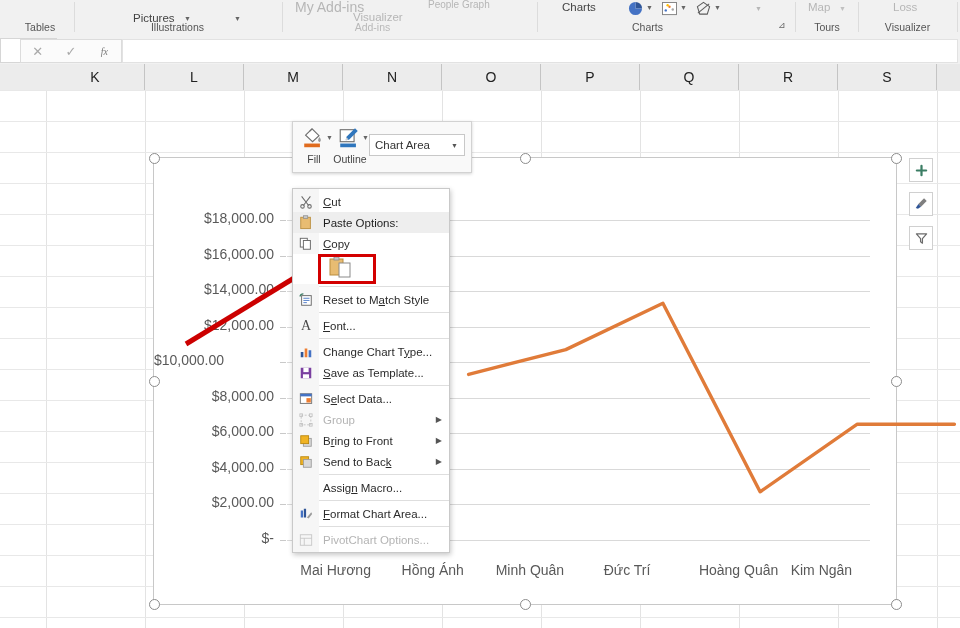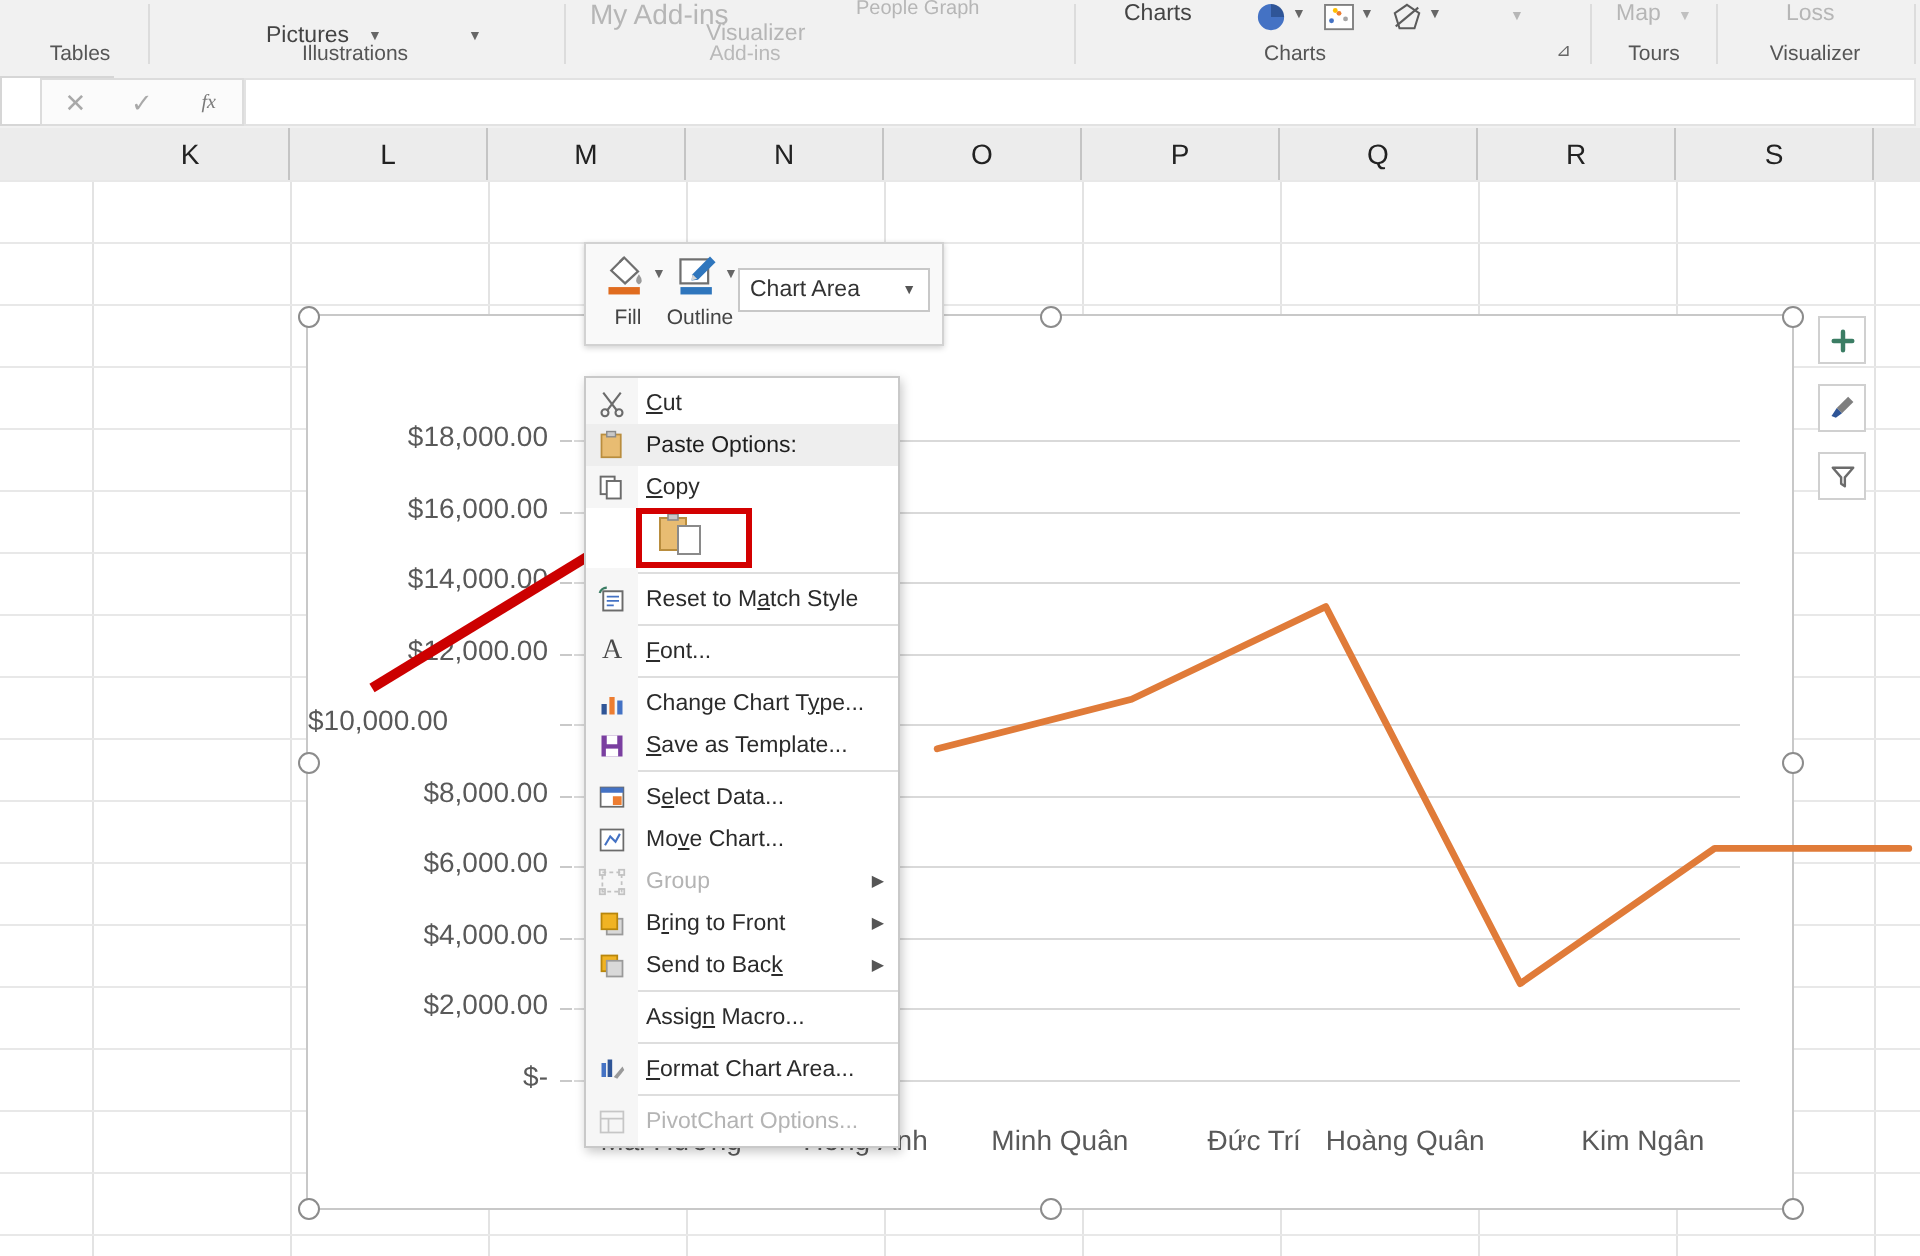--- a/index.html
+++ b/index.html
@@ -334,21 +334,21 @@
         <div class="ytick-label" style="top: 336.444px; left: 0px; width: 120px; right: auto; text-align: right;">$2,000.00</div>
         <div class="ytick-mark" style="left: 126px; top: 346.444px;"></div>
         <div class="ytick-label" style="top: 372px; left: 0px; width: 120px; right: auto; text-align: right;">$-</div>
         <div class="ytick-mark" style="left: 126px; top: 382px;"></div>
       </div>
     <div id="xtick-labels">
         <div class="xlabel" style="left: 133px; width: 97.1667px; top: 404px;">Mai Hương</div>
         <div class="xlabel" style="left: 230.167px; width: 97.1667px; top: 404px;">Hồng Ánh</div>
         <div class="xlabel" style="left: 327.333px; width: 97.1667px; top: 404px;">Minh Quân</div>
         <div class="xlabel" style="left: 424.5px; width: 97.1667px; top: 404px;">Đức Trí</div>
-        <div class="xlabel" style="left: 500px; width: 97.1667px; top: 404px;">Hoàng Quân</div>
+        <div class="xlabel" style="left: 536px; width: 97.1667px; top: 404px;">Hoàng Quân</div>
         <div class="xlabel" style="left: 618.833px; width: 97.1667px; top: 404px;">Kim Ngân</div>
       </div>
   </div>
 
   <div class="handle" style="left:149px;top:153px"></div>
   <div class="handle" style="left:520px;top:153px"></div>
   <div class="handle" style="left:891px;top:153px"></div>
   <div class="handle" style="left:149px;top:376px"></div>
   <div class="handle" style="left:891px;top:376px"></div>
   <div class="handle" style="left:149px;top:599px"></div>
@@ -485,29 +485,20 @@
         <div class="ctx-item">
           <span class="ctx-icon">
             <svg width="14" height="14" viewBox="0 0 16 16">
               <rect x="1.5" y="2" width="13" height="11" fill="#fff" stroke="#6b6b6b" stroke-width="1"></rect>
               <rect x="1.5" y="2" width="13" height="3" fill="#4472c4"></rect>
               <rect x="8.5" y="7" width="5" height="5" fill="#ed7d31"></rect>
             </svg>
           </span>
           <span>S<span class="ctx-u">e</span>lect Data...</span>
         </div>
-        <div class="ctx-item">
-          <span class="ctx-icon">
-            <svg width="14" height="14" viewBox="0 0 16 16">
-              <rect x="1.5" y="2" width="13" height="12" fill="#fff" stroke="#6b6b6b" stroke-width="1"></rect>
-              <path d="M4 11 L7 6 L10 9 L12.5 4.5" stroke="#4472c4" stroke-width="1.2" fill="none"></path>
-            </svg>
-          </span>
-          <span>Mo<span class="ctx-u">v</span>e Chart...</span>
-        </div>
         <div class="ctx-item dim">
           <span class="ctx-icon">
             <svg width="14" height="14" viewBox="0 0 16 16">
               <rect x="2.5" y="2.5" width="11" height="11" fill="none" stroke="#c2c2c2" stroke-width="1" stroke-dasharray="2.2 1.8"></rect>
               <rect x="1" y="1" width="3" height="3" fill="none" stroke="#c2c2c2"></rect>
               <rect x="12" y="1" width="3" height="3" fill="none" stroke="#c2c2c2"></rect>
               <rect x="1" y="12" width="3" height="3" fill="none" stroke="#c2c2c2"></rect>
               <rect x="12" y="12" width="3" height="3" fill="none" stroke="#c2c2c2"></rect>
             </svg>
           </span>

